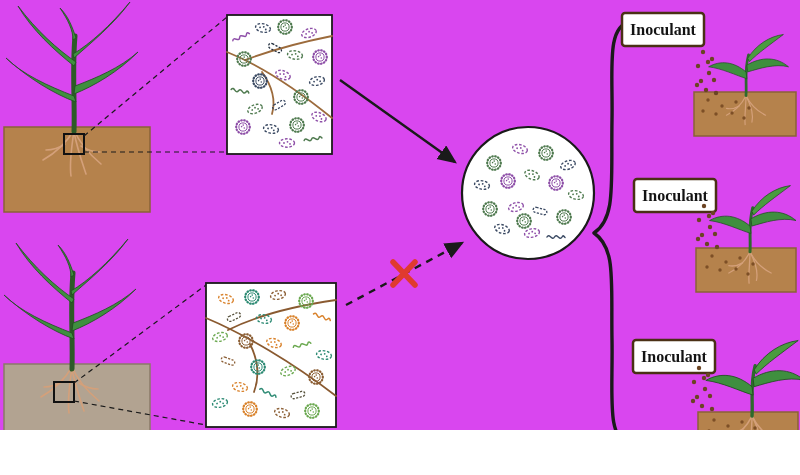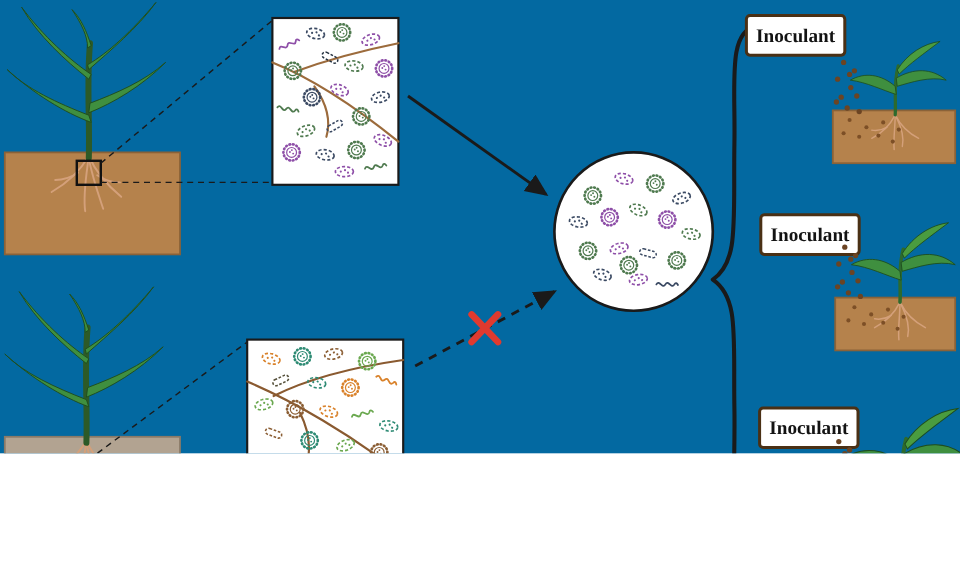--- a/index.html
+++ b/index.html
@@ -1,16 +1,16 @@
 <!DOCTYPE html>
 <html><head>
 <meta charset="utf-8">
 <style>
   html,body { margin:0; padding:0; background:#ffffff; }
-  .stage { width:800px; height:378px; position:relative; overflow:hidden; background:#0369a1; }
+  .stage { width:800px; height:430px; position:relative; overflow:hidden; background:#d946ef; }
   svg { display:block; }
   .label-text { font:700 16px "Liberation Serif", serif; fill:#131313; }
   .sq { fill:#ffffff; stroke:#1a1a1a; stroke-width:1.8; }
   .dash { stroke:#1a1a1a; stroke-width:1.2; stroke-dasharray:5 4; fill:none; }
   .root-line { fill:none; stroke-linecap:round; }
   .leaf { fill:#3f8f3f; stroke:#1e4d1e; stroke-width:0.8; }
   .leaf-bright { fill:#4a9c3f; stroke:#1e4d1e; stroke-width:0.8; }
 </style>
 </head>
 <body>

